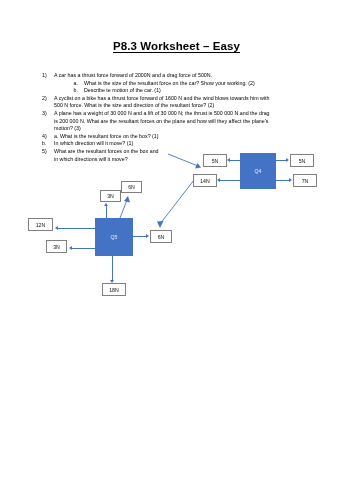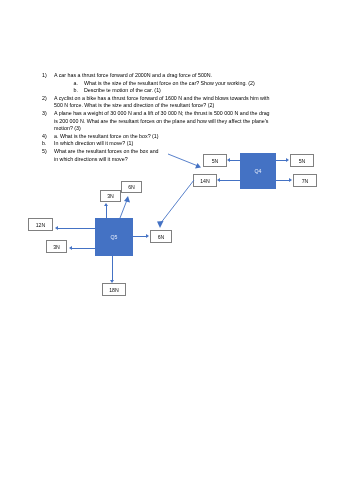--- a/index.html
+++ b/index.html
@@ -123,20 +123,23 @@
   .diag-svg {
     position: absolute;
     overflow: visible;
   }
 </style>
 </head>
 <body>
 
 <div class="page">
 
+  <div class="doc-title">
+    <span>P8.3 Worksheet – Easy</span>
+  </div>
 
   <div class="questions">
 
     <div class="q-row">
       <div class="q-num">1)</div>
       <div class="q-text">A car has a thrust force forward of 2000N and a drag force of 500N.</div>
     </div>
     <div class="q-row">
       <div class="q-num indent-a">a.</div>
       <div class="q-text">What is the size of the resultant force on the car? Show your working. (2)</div>

